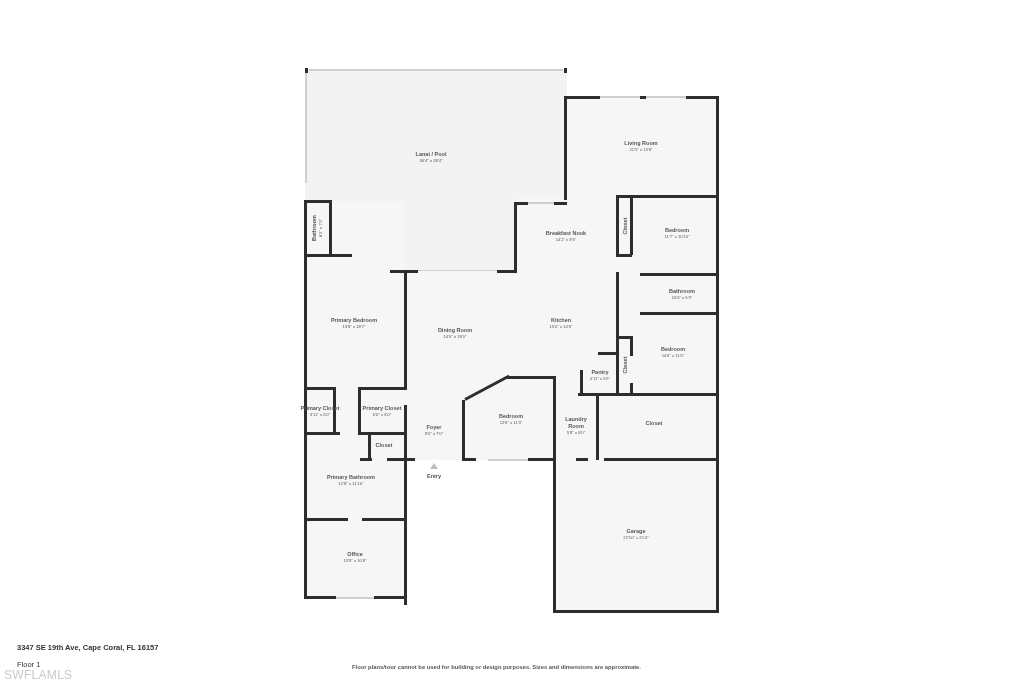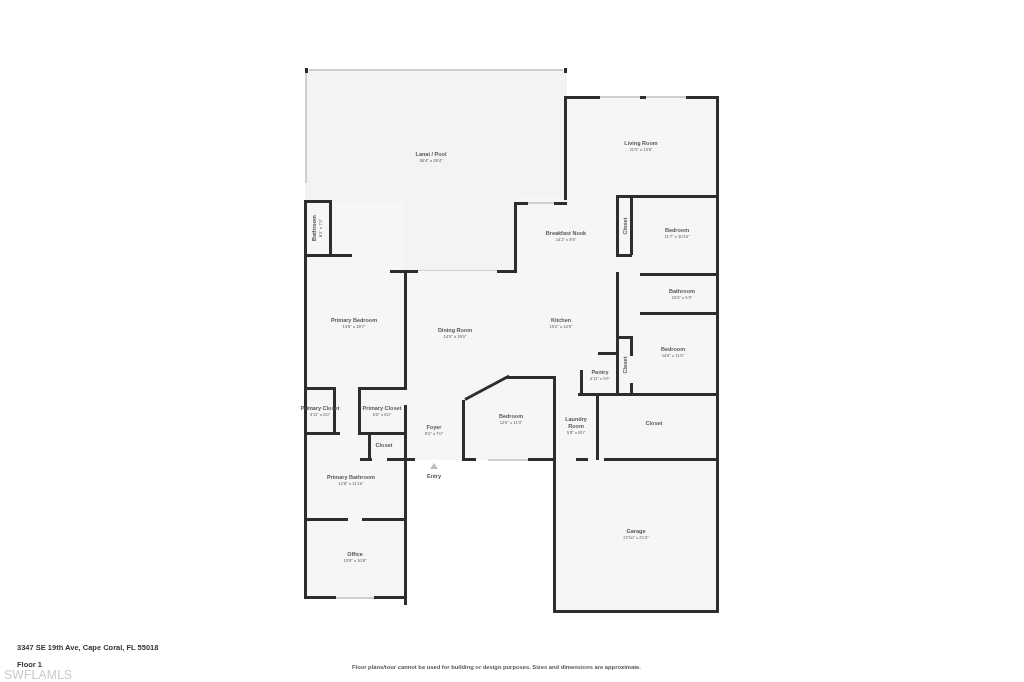--- a/index.html
+++ b/index.html
@@ -10,21 +10,21 @@
     background-color:#f3f3f3;
     background-image:radial-gradient(#dcdcdc 0.6px, transparent 0.7px);
     background-size:4px 4px;}
   .wall{position:absolute;background:#2d2d2d;}
   .win{position:absolute;background:#cfcfcf;}
   .lbl{position:absolute;text-align:center;color:#555;transform:translate(-50%,-50%);white-space:nowrap;line-height:1.25;}
   .lbl .n{font-size:5.5px;font-weight:bold;display:block;}
   .lbl .d{font-size:4.2px;display:block;}
   .vert{transform:translate(-50%,-50%) rotate(-90deg);}
   .footer-addr{position:absolute;left:17px;top:643px;font-size:7.5px;font-weight:bold;color:#333;}
-  .footer-floor{position:absolute;left:17px;top:660px;font-size:7.5px;font-weight:bold;color:#333;}
+  .footer-floor{position:absolute;left:17px;top:660px;font-size:7.5px;font-weight:normal;color:#333;}
   .watermark{position:absolute;left:4px;top:668px;font-size:12px;color:#c9c9c9;letter-spacing:0.3px;}
   .disclaimer{position:absolute;left:352px;top:664px;font-size:5.8px;font-weight:bold;color:#555;}
   .entry-arrow{position:absolute;left:430px;top:463px;width:0;height:0;border-left:4px solid transparent;border-right:4px solid transparent;border-bottom:6px solid #bdbdbd;}
 </style>
 </head>
 <body>
 
 <div class="plan">
 
   <div class="lanai"></div>
@@ -192,16 +192,16 @@
       <span class="n">Garage</span>
       <span class="d">22'10" x 21'4"</span>
     </div>
 
   <div class="entry-arrow"></div>
   <div class="lbl" style="left:434px;top:476px;">
       <span class="n">Entry</span>
     </div>
 </div>
 
-<div class="footer-addr">3347 SE 19th Ave, Cape Coral, FL 55018</div>
+<div class="footer-addr">3347 SE 19th Ave, Cape Coral, FL 16157</div>
 <div class="footer-floor">Floor 1</div>
 <div class="watermark">SWFLAMLS</div>
 <div class="disclaimer">Floor plans/tour cannot be used for building or design purposes. Sizes and dimensions are approximate.</div>
 
 </body></html>

